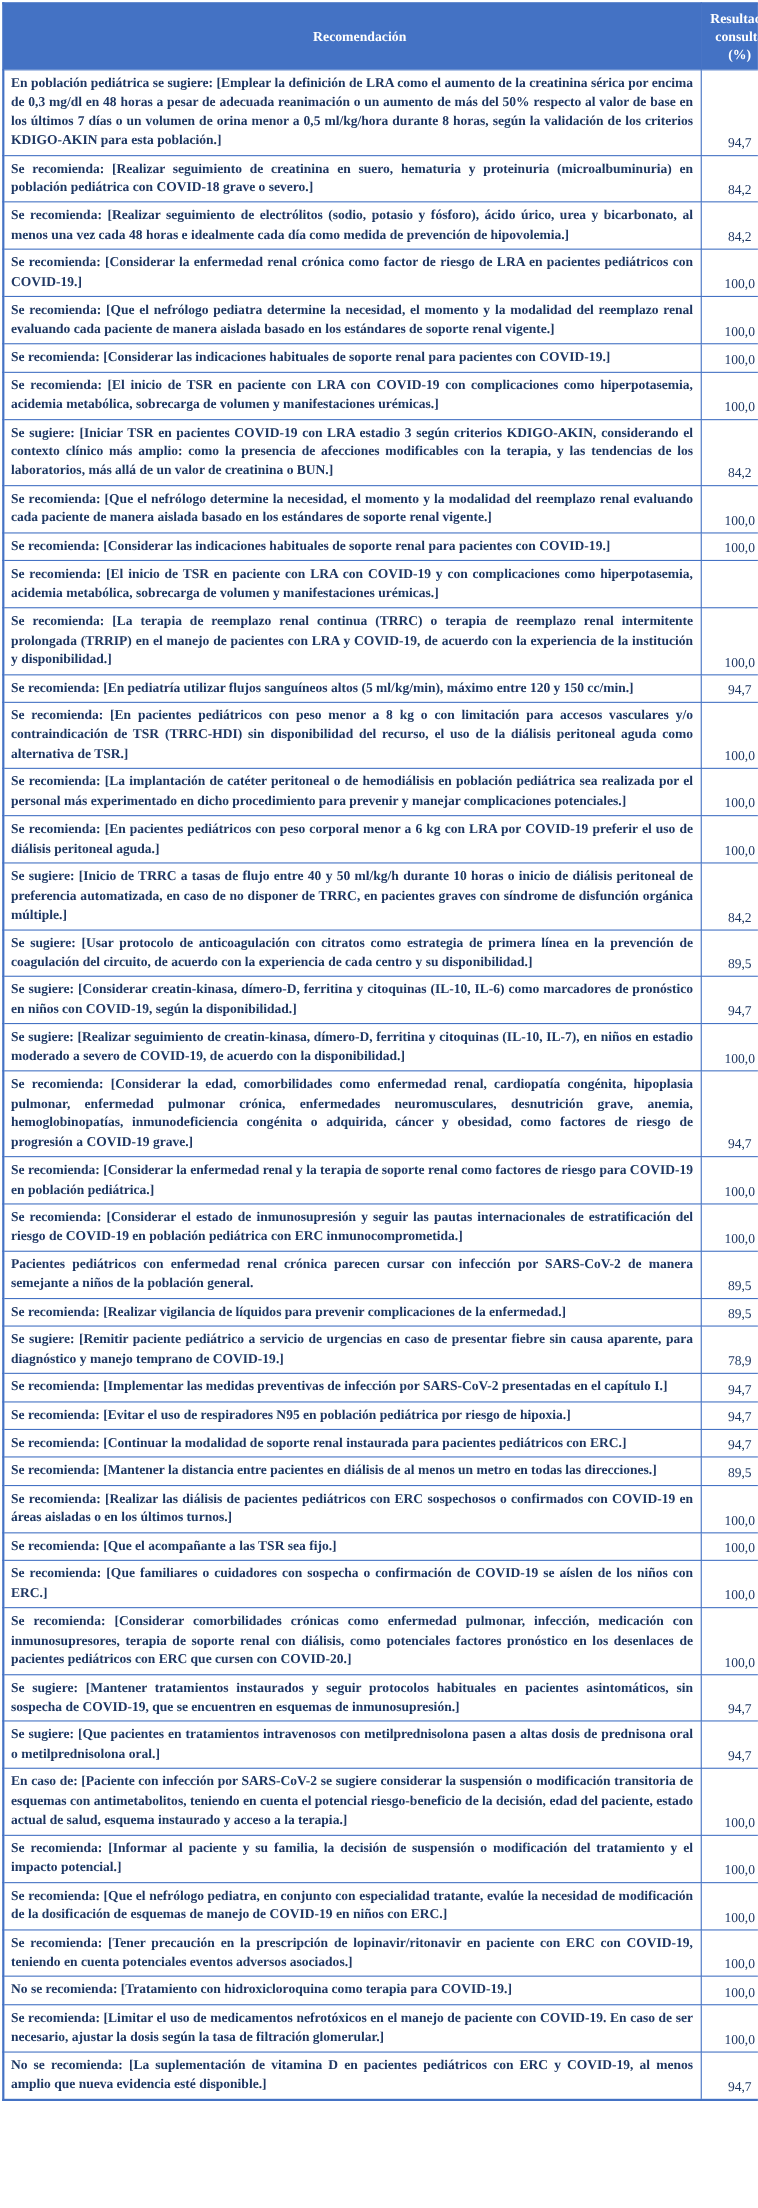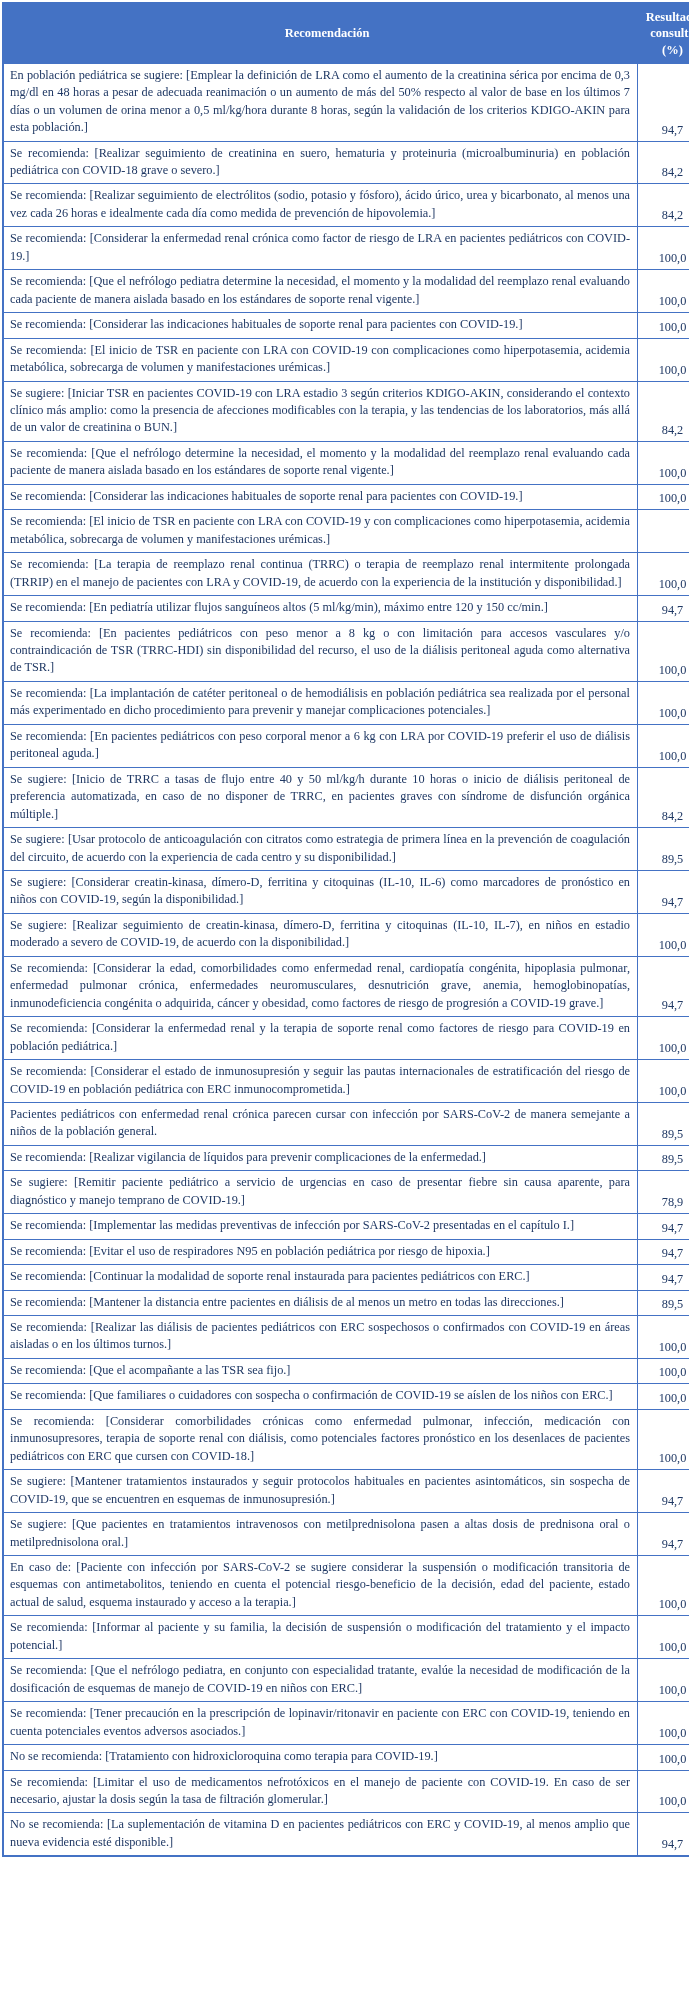--- a/index.html
+++ b/index.html
@@ -38,20 +38,21 @@
   }
   th.col-rec { width: 614px; padding-left: 16px; }
   th.col-val { width: 63px; }
   td.rec {
     color: #1F3864;
     font-size: 12.3px;
     line-height: 1.42;
     text-align: justify;
     vertical-align: top;
     padding: 3px 7px 4px 6px;
+    font-weight: bold;
   }
   td.val {
     color: #1F3864;
     font-size: 12.3px;
     text-align: center;
     vertical-align: bottom;
     padding: 2px 2px 3px 2px;
   }
 </style>
 </head>
@@ -70,21 +71,21 @@
     <td class="rec">En población pediátrica se sugiere: [Emplear la definición de LRA como el aumento de la creatinina sérica por encima de 0,3 mg/dl en 48 horas a pesar de adecuada reanimación o un aumento de más del 50% respecto al valor de base en los últimos 7 días o un volumen de orina menor a 0,5 ml/kg/hora durante 8 horas, según la validación de los criterios KDIGO-AKIN para esta población.]</td>
     <td class="val">94,7</td>
   </tr>
 
   <tr>
     <td class="rec">Se recomienda: [Realizar seguimiento de creatinina en suero, hematuria y proteinuria (microalbuminuria) en población pediátrica con COVID-18 grave o severo.]</td>
     <td class="val">84,2</td>
   </tr>
 
   <tr>
-    <td class="rec">Se recomienda: [Realizar seguimiento de electrólitos (sodio, potasio y fósforo), ácido úrico, urea y bicarbonato, al menos una vez cada 26 horas e idealmente cada día como medida de prevención de hipovolemia.]</td>
+    <td class="rec">Se recomienda: [Realizar seguimiento de electrólitos (sodio, potasio y fósforo), ácido úrico, urea y bicarbonato, al menos una vez cada 48 horas e idealmente cada día como medida de prevención de hipovolemia.]</td>
     <td class="val">84,2</td>
   </tr>
 
   <tr>
     <td class="rec">Se recomienda: [Considerar la enfermedad renal crónica como factor de riesgo de LRA en pacientes pediátricos con COVID-19.]</td>
     <td class="val">100,0</td>
   </tr>
 
   <tr>
     <td class="rec">Se recomienda: [Que el nefrólogo pediatra determine la necesidad, el momento y la modalidad del reemplazo renal evaluando cada paciente de manera aislada basado en los estándares de soporte renal vigente.]</td>
@@ -225,21 +226,21 @@
     <td class="rec">Se recomienda: [Que el acompañante a las TSR sea fijo.]</td>
     <td class="val">100,0</td>
   </tr>
 
   <tr>
     <td class="rec">Se recomienda: [Que familiares o cuidadores con sospecha o confirmación de COVID-19 se aíslen de los niños con ERC.]</td>
     <td class="val">100,0</td>
   </tr>
 
   <tr>
-    <td class="rec">Se recomienda: [Considerar comorbilidades crónicas como enfermedad pulmonar, infección, medicación con inmunosupresores, terapia de soporte renal con diálisis, como potenciales factores pronóstico en los desenlaces de pacientes pediátricos con ERC que cursen con COVID-18.]</td>
+    <td class="rec">Se recomienda: [Considerar comorbilidades crónicas como enfermedad pulmonar, infección, medicación con inmunosupresores, terapia de soporte renal con diálisis, como potenciales factores pronóstico en los desenlaces de pacientes pediátricos con ERC que cursen con COVID-20.]</td>
     <td class="val">100,0</td>
   </tr>
 
   <tr>
     <td class="rec">Se sugiere: [Mantener tratamientos instaurados y seguir protocolos habituales en pacientes asintomáticos, sin sospecha de COVID-19, que se encuentren en esquemas de inmunosupresión.]</td>
     <td class="val">94,7</td>
   </tr>
 
   <tr>
     <td class="rec">Se sugiere: [Que pacientes en tratamientos intravenosos con metilprednisolona pasen a altas dosis de prednisona oral o metilprednisolona oral.]</td>

